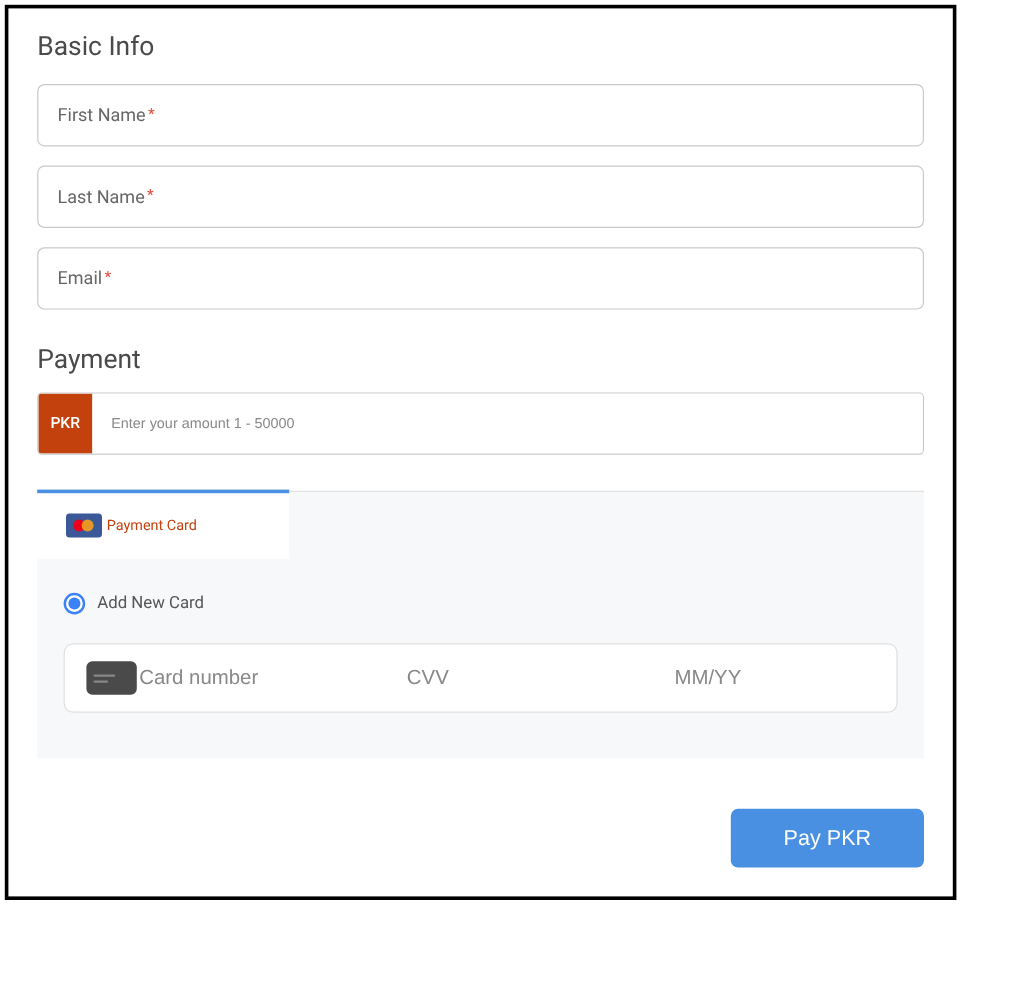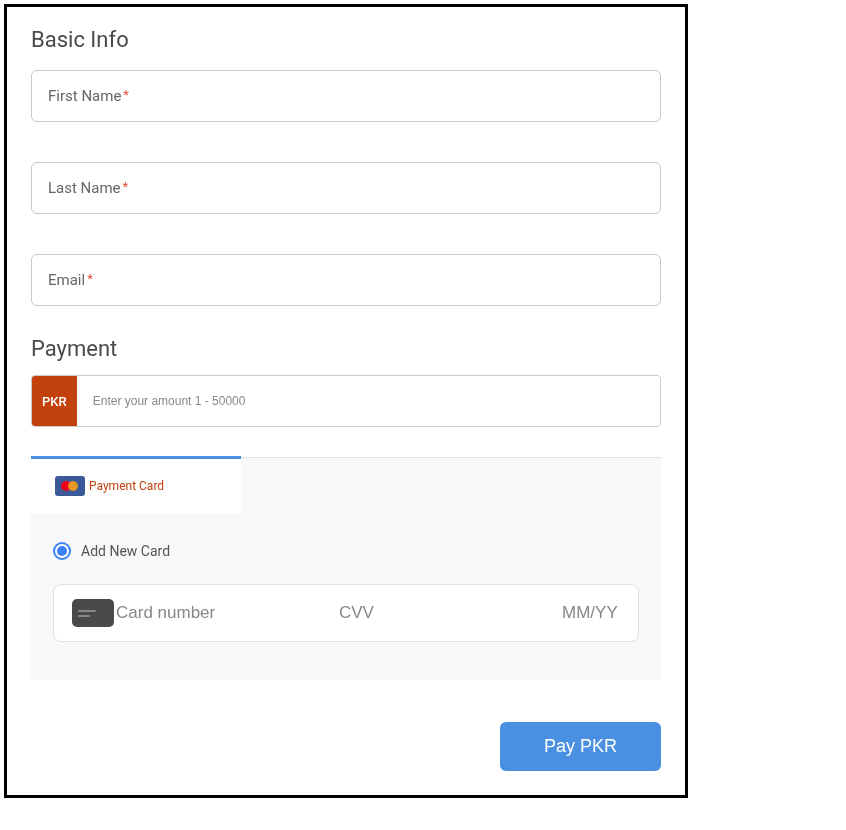--- a/index.html
+++ b/index.html
@@ -6,41 +6,41 @@
       box-sizing: border-box;
       margin: 0;
       padding: 0;
     }
     body {
       font-family: -apple-system, BlinkMacSystemFont, "Segoe UI", Roboto, "Helvetica Neue", Arial, sans-serif;
       background: #fff;
       padding: 4px;
     }
     .container {
-      width: 684px;
+      width: 793px;
       border: 3px solid #000;
       padding: 20px 24px 24px 24px;
       background: #fff;
     }
     .section-title {
       font-size: 22px;
       font-weight: 400;
       color: #4a4a4a;
       margin-bottom: 18px;
     }
     .section-title-payment {
       font-size: 22px;
       font-weight: 400;
       color: #4a4a4a;
       margin-top: 30px;
       margin-bottom: 14px;
     }
     .floating-input-wrap {
       position: relative;
-      margin-bottom: 40px;
+      margin-bottom: 16px;
     }
     .floating-input {
       width: 100%;
       height: 52px;
       border: 1px solid #c9c9c9;
       border-radius: 6px;
       padding: 0 16px;
       font-size: 15px;
       color: #555;
       background: #fff;

